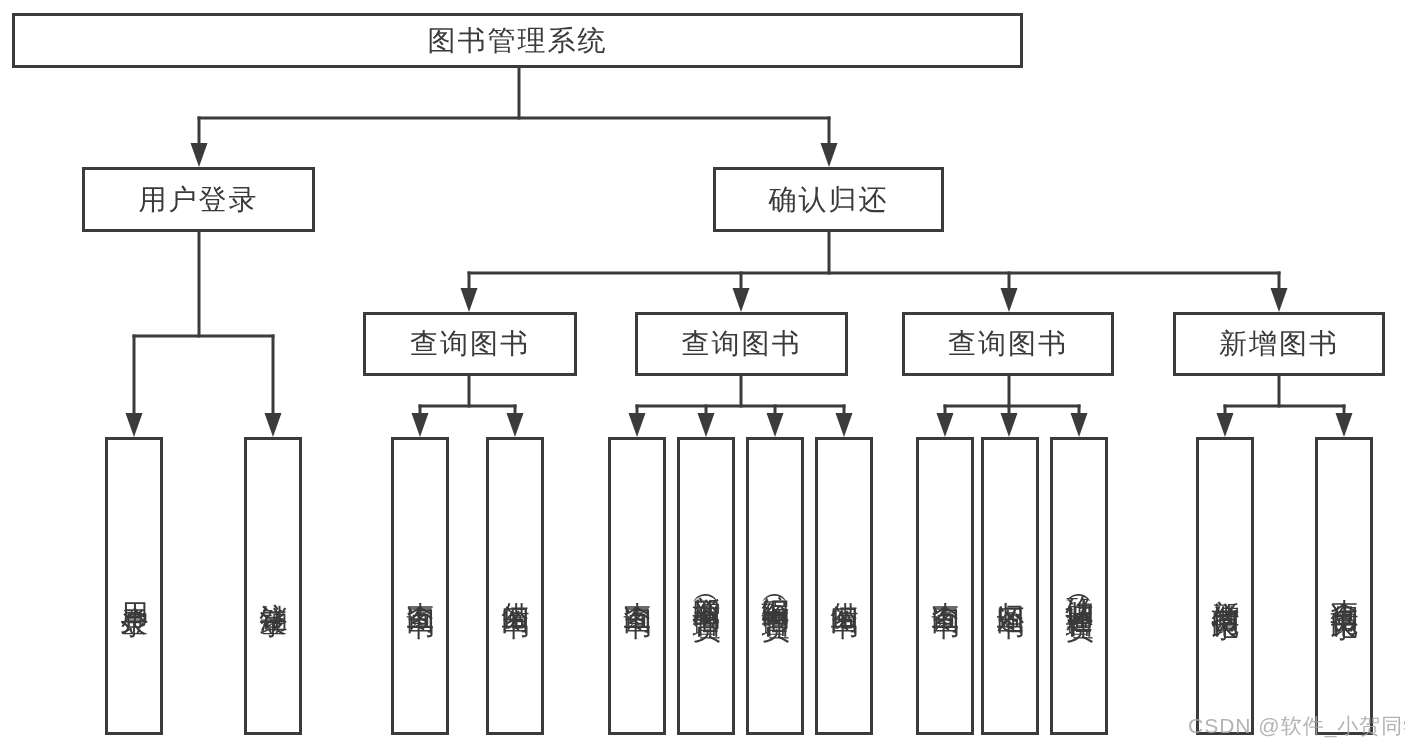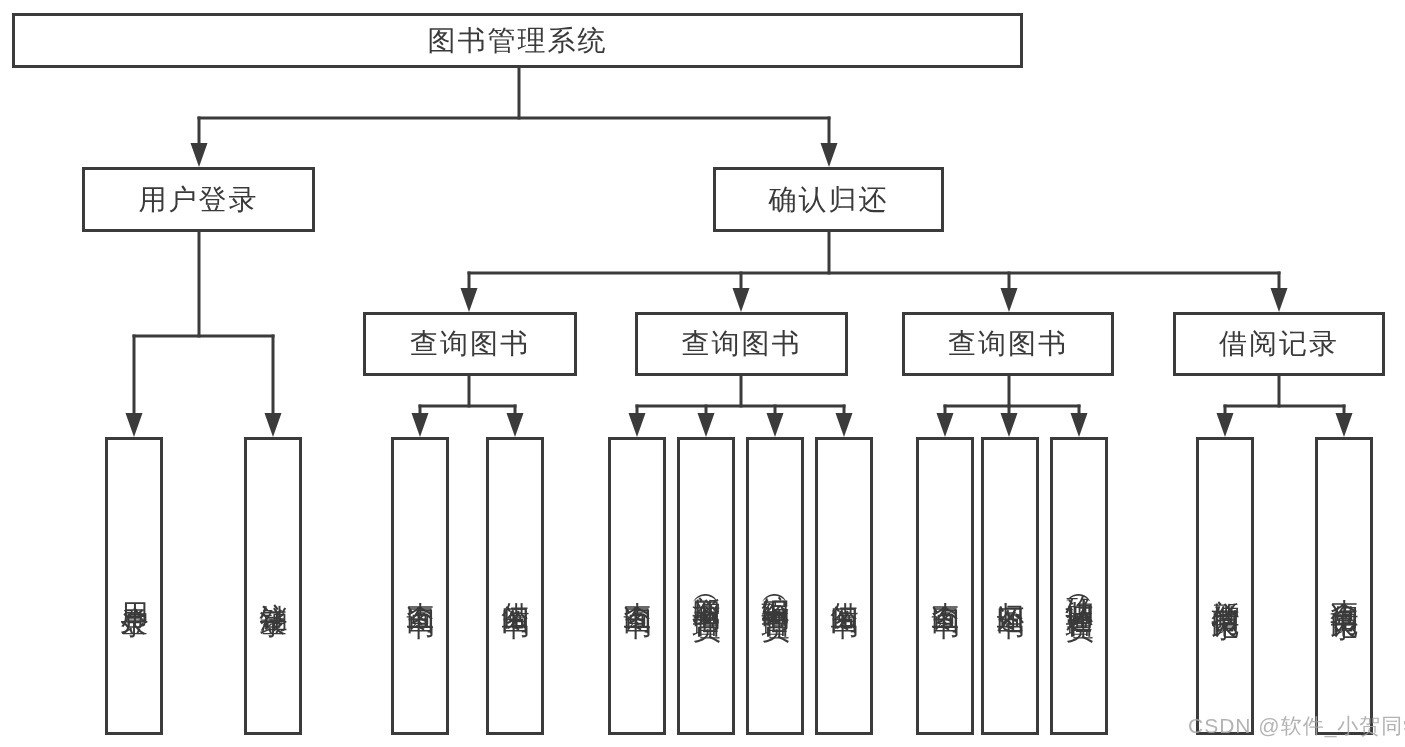--- a/index.html
+++ b/index.html
@@ -134,21 +134,21 @@
   <div class="node" style="left:363px;top:312px;width:214px;height:64px">
     <span class="hlabel">查询图书</span>
   </div>
   <div class="node" style="left:635px;top:312px;width:213px;height:64px">
     <span class="hlabel">查询图书</span>
   </div>
   <div class="node" style="left:902px;top:312px;width:212px;height:64px">
     <span class="hlabel">查询图书</span>
   </div>
   <div class="node" style="left:1173px;top:312px;width:212px;height:64px">
-    <span class="hlabel">借阅记录</span>
+    <span class="hlabel">新增图书</span>
   </div>
 
   <div class="node" style="left:105px;top:437px;width:58px;height:298px">
     <span class="vlabel">用户登录</span>
   </div>
   <div class="node" style="left:244px;top:437px;width:58px;height:298px">
     <span class="vlabel">注销登录</span>
   </div>
 
   <div class="node" style="left:391px;top:437px;width:58px;height:298px">

